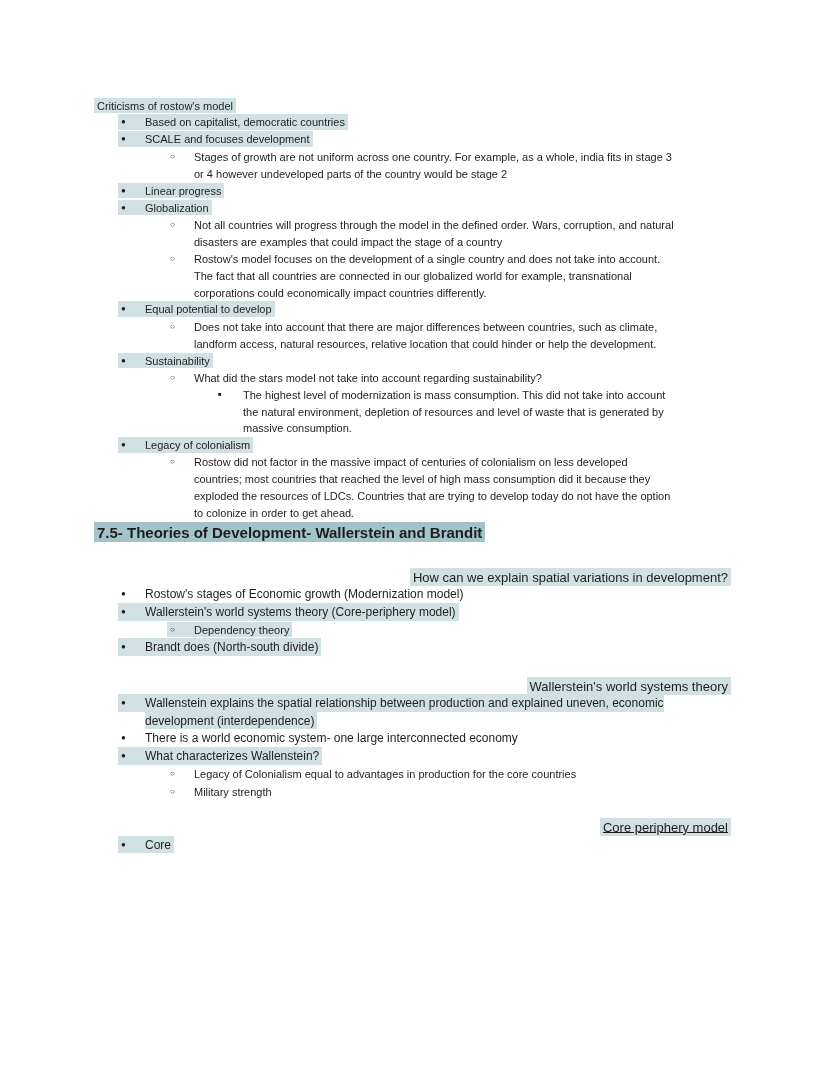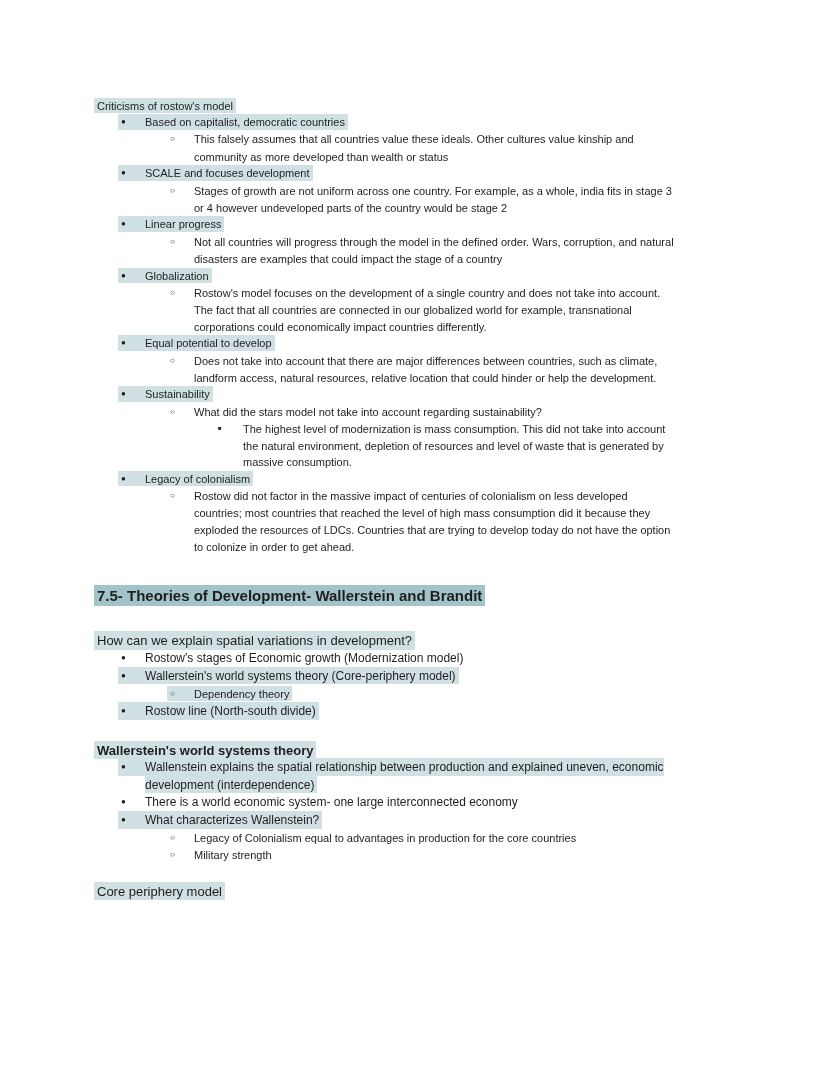--- a/index.html
+++ b/index.html
@@ -47,57 +47,54 @@
     color: var(--txt, #1e1e1e);
   }
   .l1 .marker, .l2 .marker { width: 24px; }
   .l3 .marker { width: 25px; }
   .m-disc   { font-size: 8px; vertical-align: 1.5px; }
   .m-circle { font-size: 8px; vertical-align: 1.5px; }
   .m-square { font-size: 6px; vertical-align: 2px; }
 
   
   .h1 {
-    margin-top: 30px;
     font-size: 15px;
     font-weight: bold;
     line-height: 21px;
   }
   
-  .sub { font-size: 13px; line-height: 17.3px; }
+  .sub { font-size: 13px; line-height: 17.3px; text-align: right; }
   .mt-a { margin-top: 26px; }
-  .mt-b { margin-top: 21px; font-weight: bold; }
-  .mt-c { margin-top: 18px; }
+  .mt-b { margin-top: 21px; }
+  .mt-c { margin-top: 18px; text-decoration: underline; }
 
   
   .s2  { font-size: 12px; line-height: 17.2px; }
   .s2s { font-size: 11px; line-height: 17.2px; }
 </style>
 </head>
 <body>
 
 <div class="page">
   <div class="content">
 
     <div class="s1">
       <div class="li"><span class="seg hl"><span class="t">Criticisms of rostow's model</span></span></div>
 
       <div class="li l1"><span class="seg hl"><span class="marker m-disc">●</span><span class="t">Based on capitalist, democratic countries</span></span></div>
-      <div class="li l2"><span class="seg"><span class="marker m-circle">○</span><span class="t">This falsely assumes that all countries value these ideals. Other cultures value kinship and
-community as more developed than wealth or status</span></span></div>
 
       <div class="li l1"><span class="seg hl"><span class="marker m-disc">●</span><span class="t">SCALE and focuses development</span></span></div>
       <div class="li l2"><span class="seg"><span class="marker m-circle">○</span><span class="t">Stages of growth are not uniform across one country. For example, as a whole, india fits in stage 3
 or 4 however undeveloped parts of the country would be stage 2</span></span></div>
 
       <div class="li l1"><span class="seg hl"><span class="marker m-disc">●</span><span class="t">Linear progress</span></span></div>
+      <div class="li l1"><span class="seg hl"><span class="marker m-disc">●</span><span class="t">Globalization</span></span></div>
+
       <div class="li l2"><span class="seg"><span class="marker m-circle">○</span><span class="t">Not all countries will progress through the model in the defined order. Wars, corruption, and natural
 disasters are examples that could impact the stage of a country</span></span></div>
-
-      <div class="li l1"><span class="seg hl"><span class="marker m-disc">●</span><span class="t">Globalization</span></span></div>
       <div class="li l2"><span class="seg"><span class="marker m-circle">○</span><span class="t">Rostow's model focuses on the development of a single country and does not take into account.
 The fact that all countries are connected in our globalized world for example, transnational
 corporations could economically impact countries differently.</span></span></div>
 
       <div class="li l1"><span class="seg hl"><span class="marker m-disc">●</span><span class="t">Equal potential to develop</span></span></div>
       <div class="li l2"><span class="seg"><span class="marker m-circle">○</span><span class="t">Does not take into account that there are major differences between countries, such as climate,
 landform access, natural resources, relative location that could hinder or help the development.</span></span></div>
 
       <div class="li l1"><span class="seg hl"><span class="marker m-disc">●</span><span class="t">Sustainability</span></span></div>
       <div class="li l2"><span class="seg"><span class="marker m-circle">○</span><span class="t">What did the stars model not take into account regarding sustainability?</span></span></div>
@@ -112,29 +109,32 @@
 to colonize in order to get ahead.</span></span></div>
     </div>
 
     <div class="h1"><span class="seg hl-dark"><span class="t">7.5- Theories of Development- Wallerstein and Brandit</span></span></div>
 
     <div class="sub mt-a"><span class="seg hl"><span class="t">How can we explain spatial variations in development?</span></span></div>
     <div class="s2">
       <div class="li l1"><span class="seg"><span class="marker m-disc">●</span><span class="t">Rostow's stages of Economic growth (Modernization model)</span></span></div>
       <div class="li l1"><span class="seg hl"><span class="marker m-disc">●</span><span class="t">Wallerstein's world systems theory (Core-periphery model)</span></span></div>
       <div class="li l2 s2s"><span class="seg hl"><span class="marker m-circle">○</span><span class="t">Dependency theory</span></span></div>
-      <div class="li l1"><span class="seg hl"><span class="marker m-disc">●</span><span class="t">Rostow line (North-south divide)</span></span></div>
+      <div class="li l1"><span class="seg hl"><span class="marker m-disc">●</span><span class="t">Brandt does (North-south divide)</span></span></div>
     </div>
 
     <div class="sub mt-b"><span class="seg hl"><span class="t">Wallerstein's world systems theory</span></span></div>
     <div class="s2">
       <div class="li l1"><span class="seg hl"><span class="marker m-disc">●</span><span class="t">Wallenstein explains the spatial relationship between production and explained uneven, economic
 development (interdependence)</span></span></div>
       <div class="li l1"><span class="seg"><span class="marker m-disc">●</span><span class="t">There is a world economic system- one large interconnected economy</span></span></div>
       <div class="li l1"><span class="seg hl"><span class="marker m-disc">●</span><span class="t">What characterizes Wallenstein?</span></span></div>
       <div class="li l2 s2s"><span class="seg"><span class="marker m-circle">○</span><span class="t">Legacy of Colonialism equal to advantages in production for the core countries</span></span></div>
       <div class="li l2 s2s"><span class="seg"><span class="marker m-circle">○</span><span class="t">Military strength</span></span></div>
     </div>
 
     <div class="sub mt-c"><span class="seg hl"><span class="t">Core periphery model</span></span></div>
+    <div class="s2">
+      <div class="li l1"><span class="seg hl"><span class="marker m-disc">●</span><span class="t">Core</span></span></div>
+    </div>
 
   </div>
 </div>
 
 </body></html>

